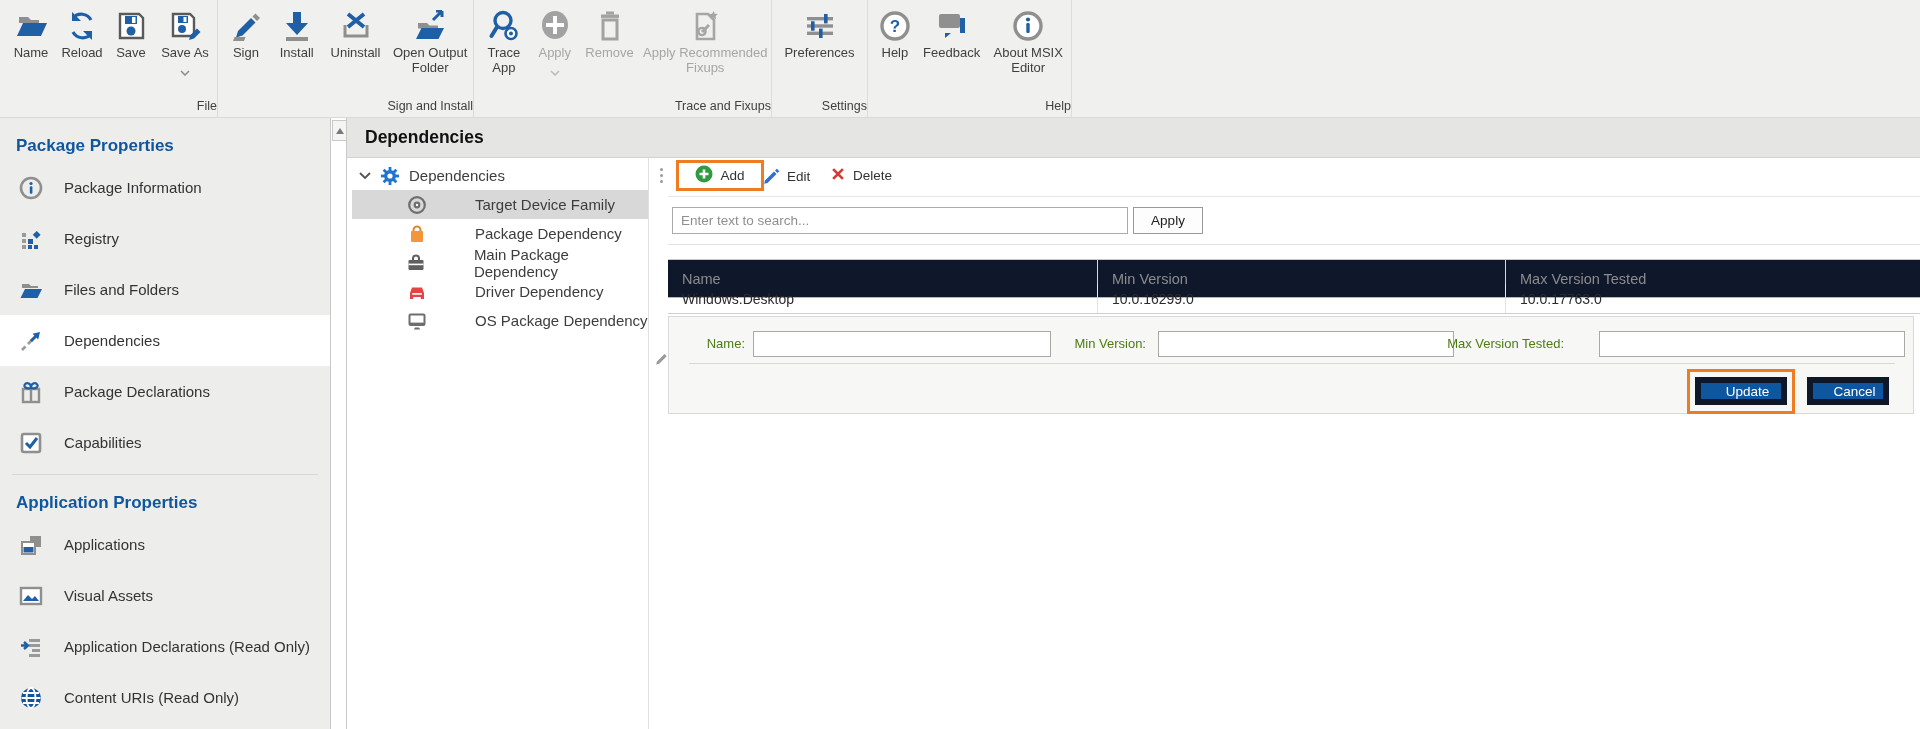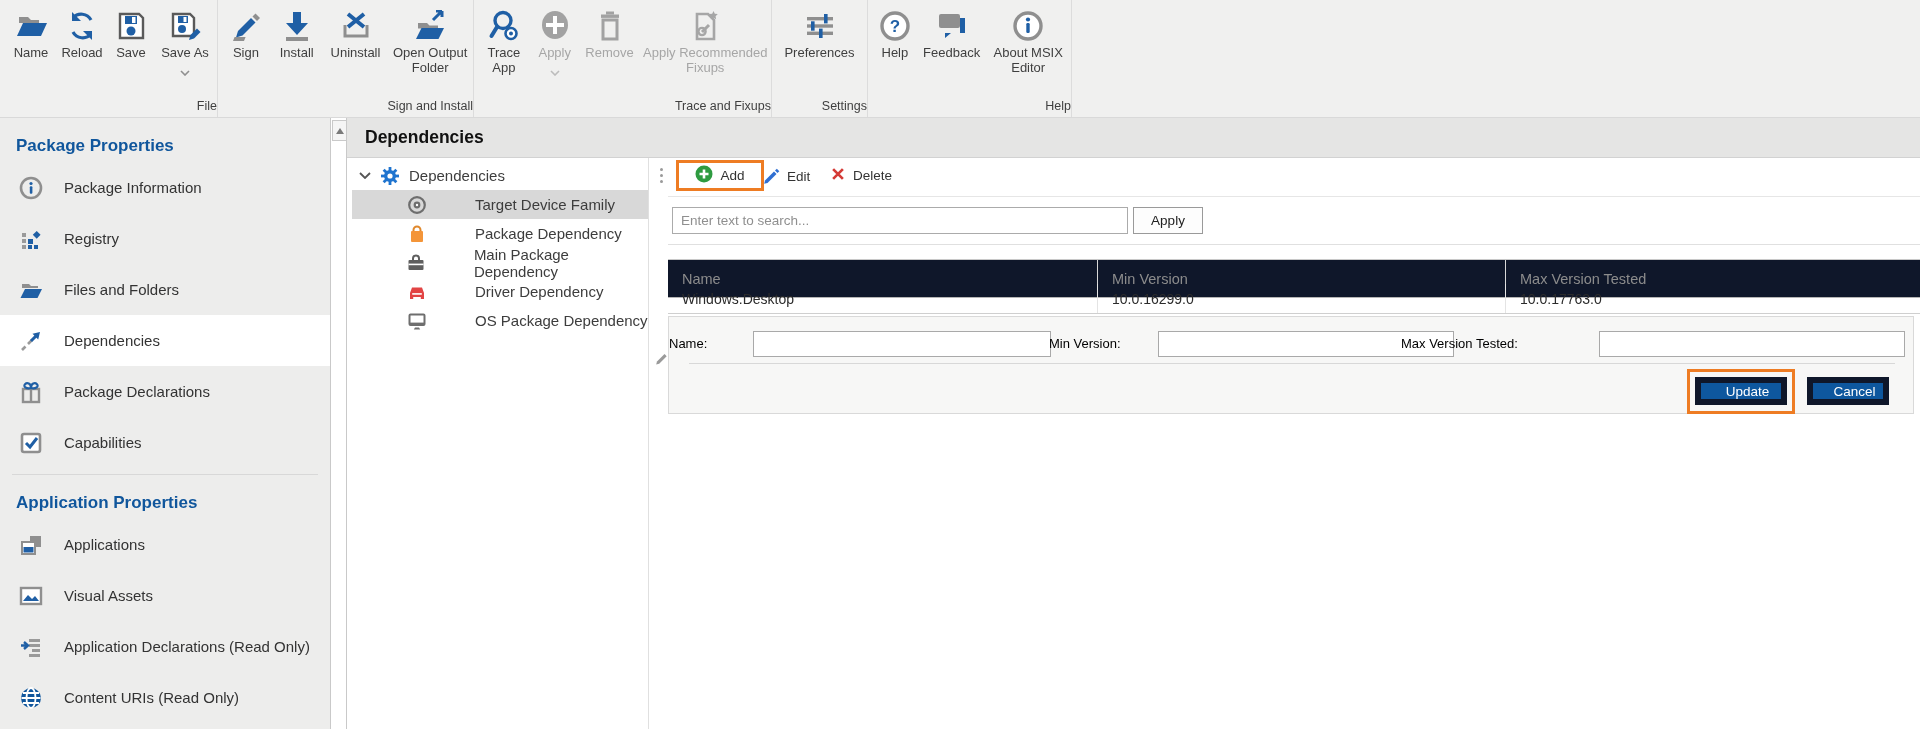--- a/index.html
+++ b/index.html
@@ -76,21 +76,21 @@
   .th:last-child{border-right:none;}
   #d-table-row{position:absolute;left:0;top:126px;width:1252px;height:30px;display:flex;
                border-bottom:1px solid #cfcfcf;box-sizing:border-box;cursor:pointer;}
   .td{font-size:14px;color:#2b2b2b;display:flex;align-items:center;padding-left:14px;
       border-right:1px solid #e4e4e4;box-sizing:border-box;}
   .td:last-child{border-right:none;}
   .c0{width:430px;} .c1{width:408px;} .c2{width:414px;}
   
   #d-form{position:absolute;left:0;top:158px;width:1246px;height:98px;background:#f7f7f6;
           border:1px solid #d9d9d9;box-sizing:border-box;}
-  .f-label{position:absolute;top:19px;font-size:13px;color:#000000;}
+  .f-label{position:absolute;top:19px;font-size:13px;color:#4d7c0f;text-align:right;}
   .f-input{position:absolute;top:14px;height:26px;border:1px solid #a9a9a9;box-sizing:border-box;
            font-size:13px;padding:0 6px;background:#fff;font-family:"Liberation Sans",sans-serif;}
   #f-divider{position:absolute;left:20px;top:46px;width:1206px;height:1px;background:#d8d8d8;}
   .f-btn{position:absolute;top:60px;height:28px;background:var(--btnblue);border:6px solid #0f172a;
          color:#fff;font-size:13.5px;font-family:"Liberation Sans",sans-serif;cursor:pointer;padding-left:19px;}
   #update-box{position:absolute;left:1018px;top:52px;width:108px;height:45px;border:3px solid var(--orange);box-sizing:border-box;}
   #btn-update{left:1026px;width:92px;}
   #btn-cancel{left:1138px;width:82px;}
 </style>
 </head>

